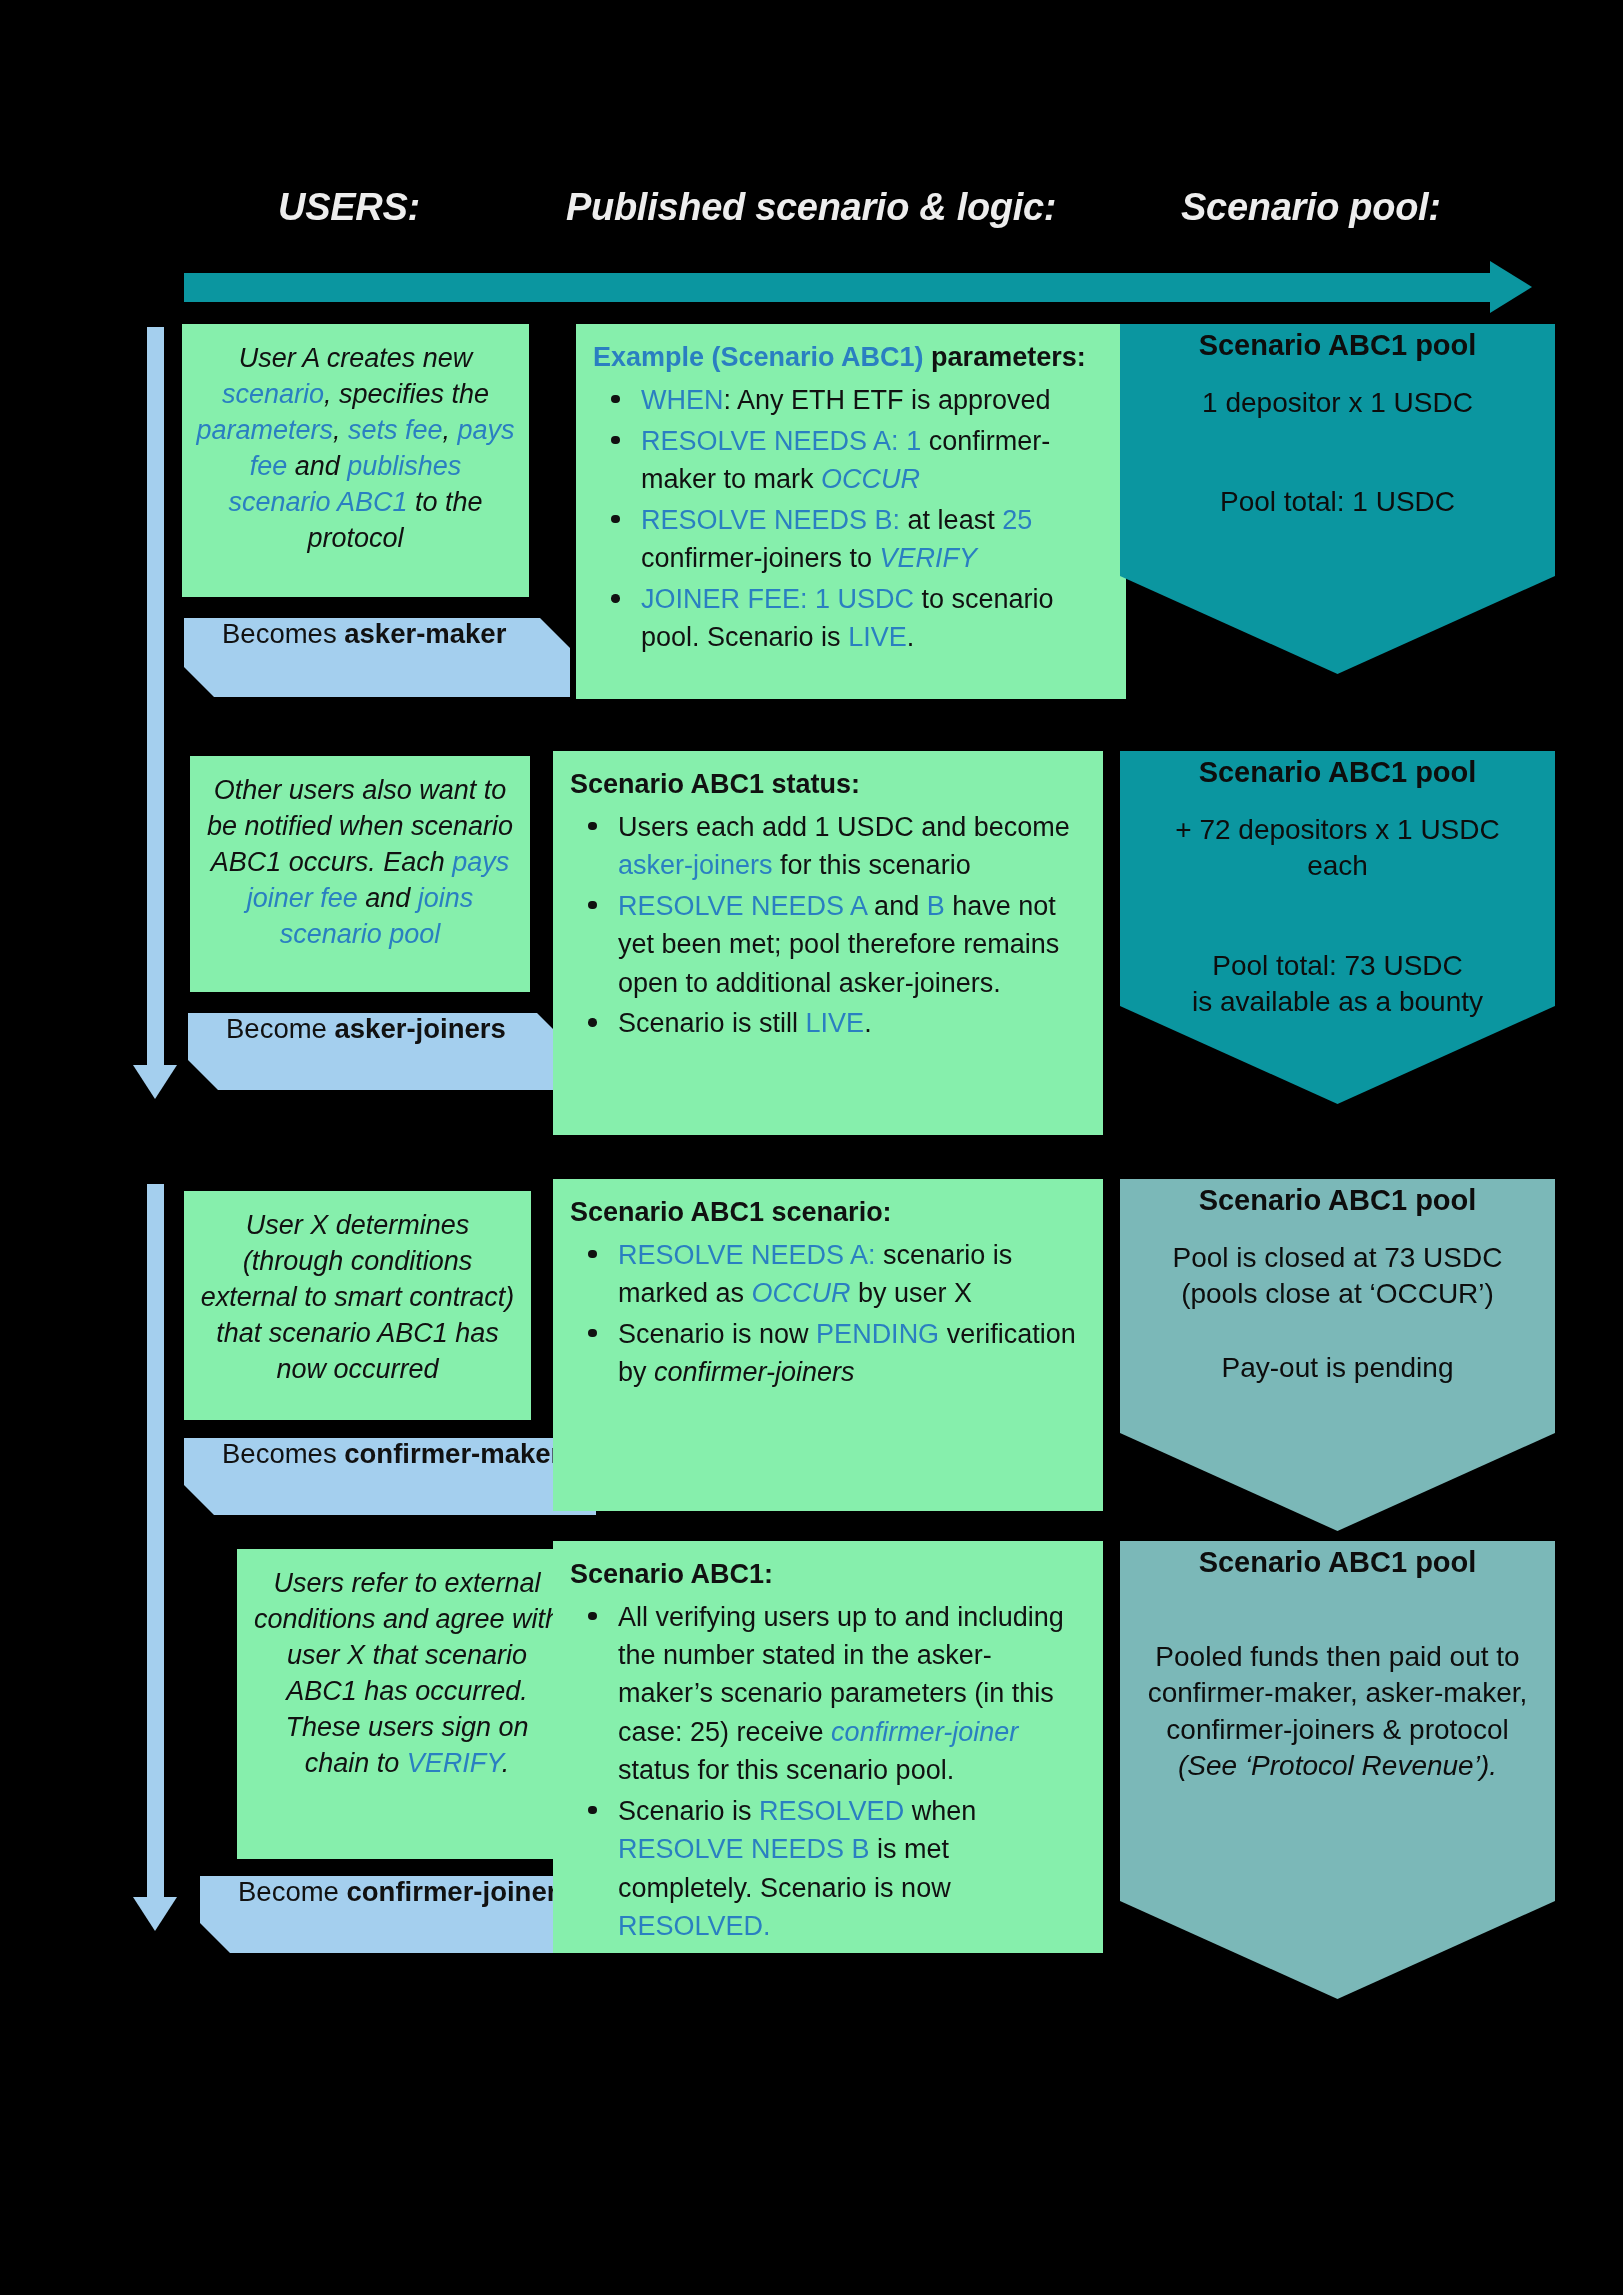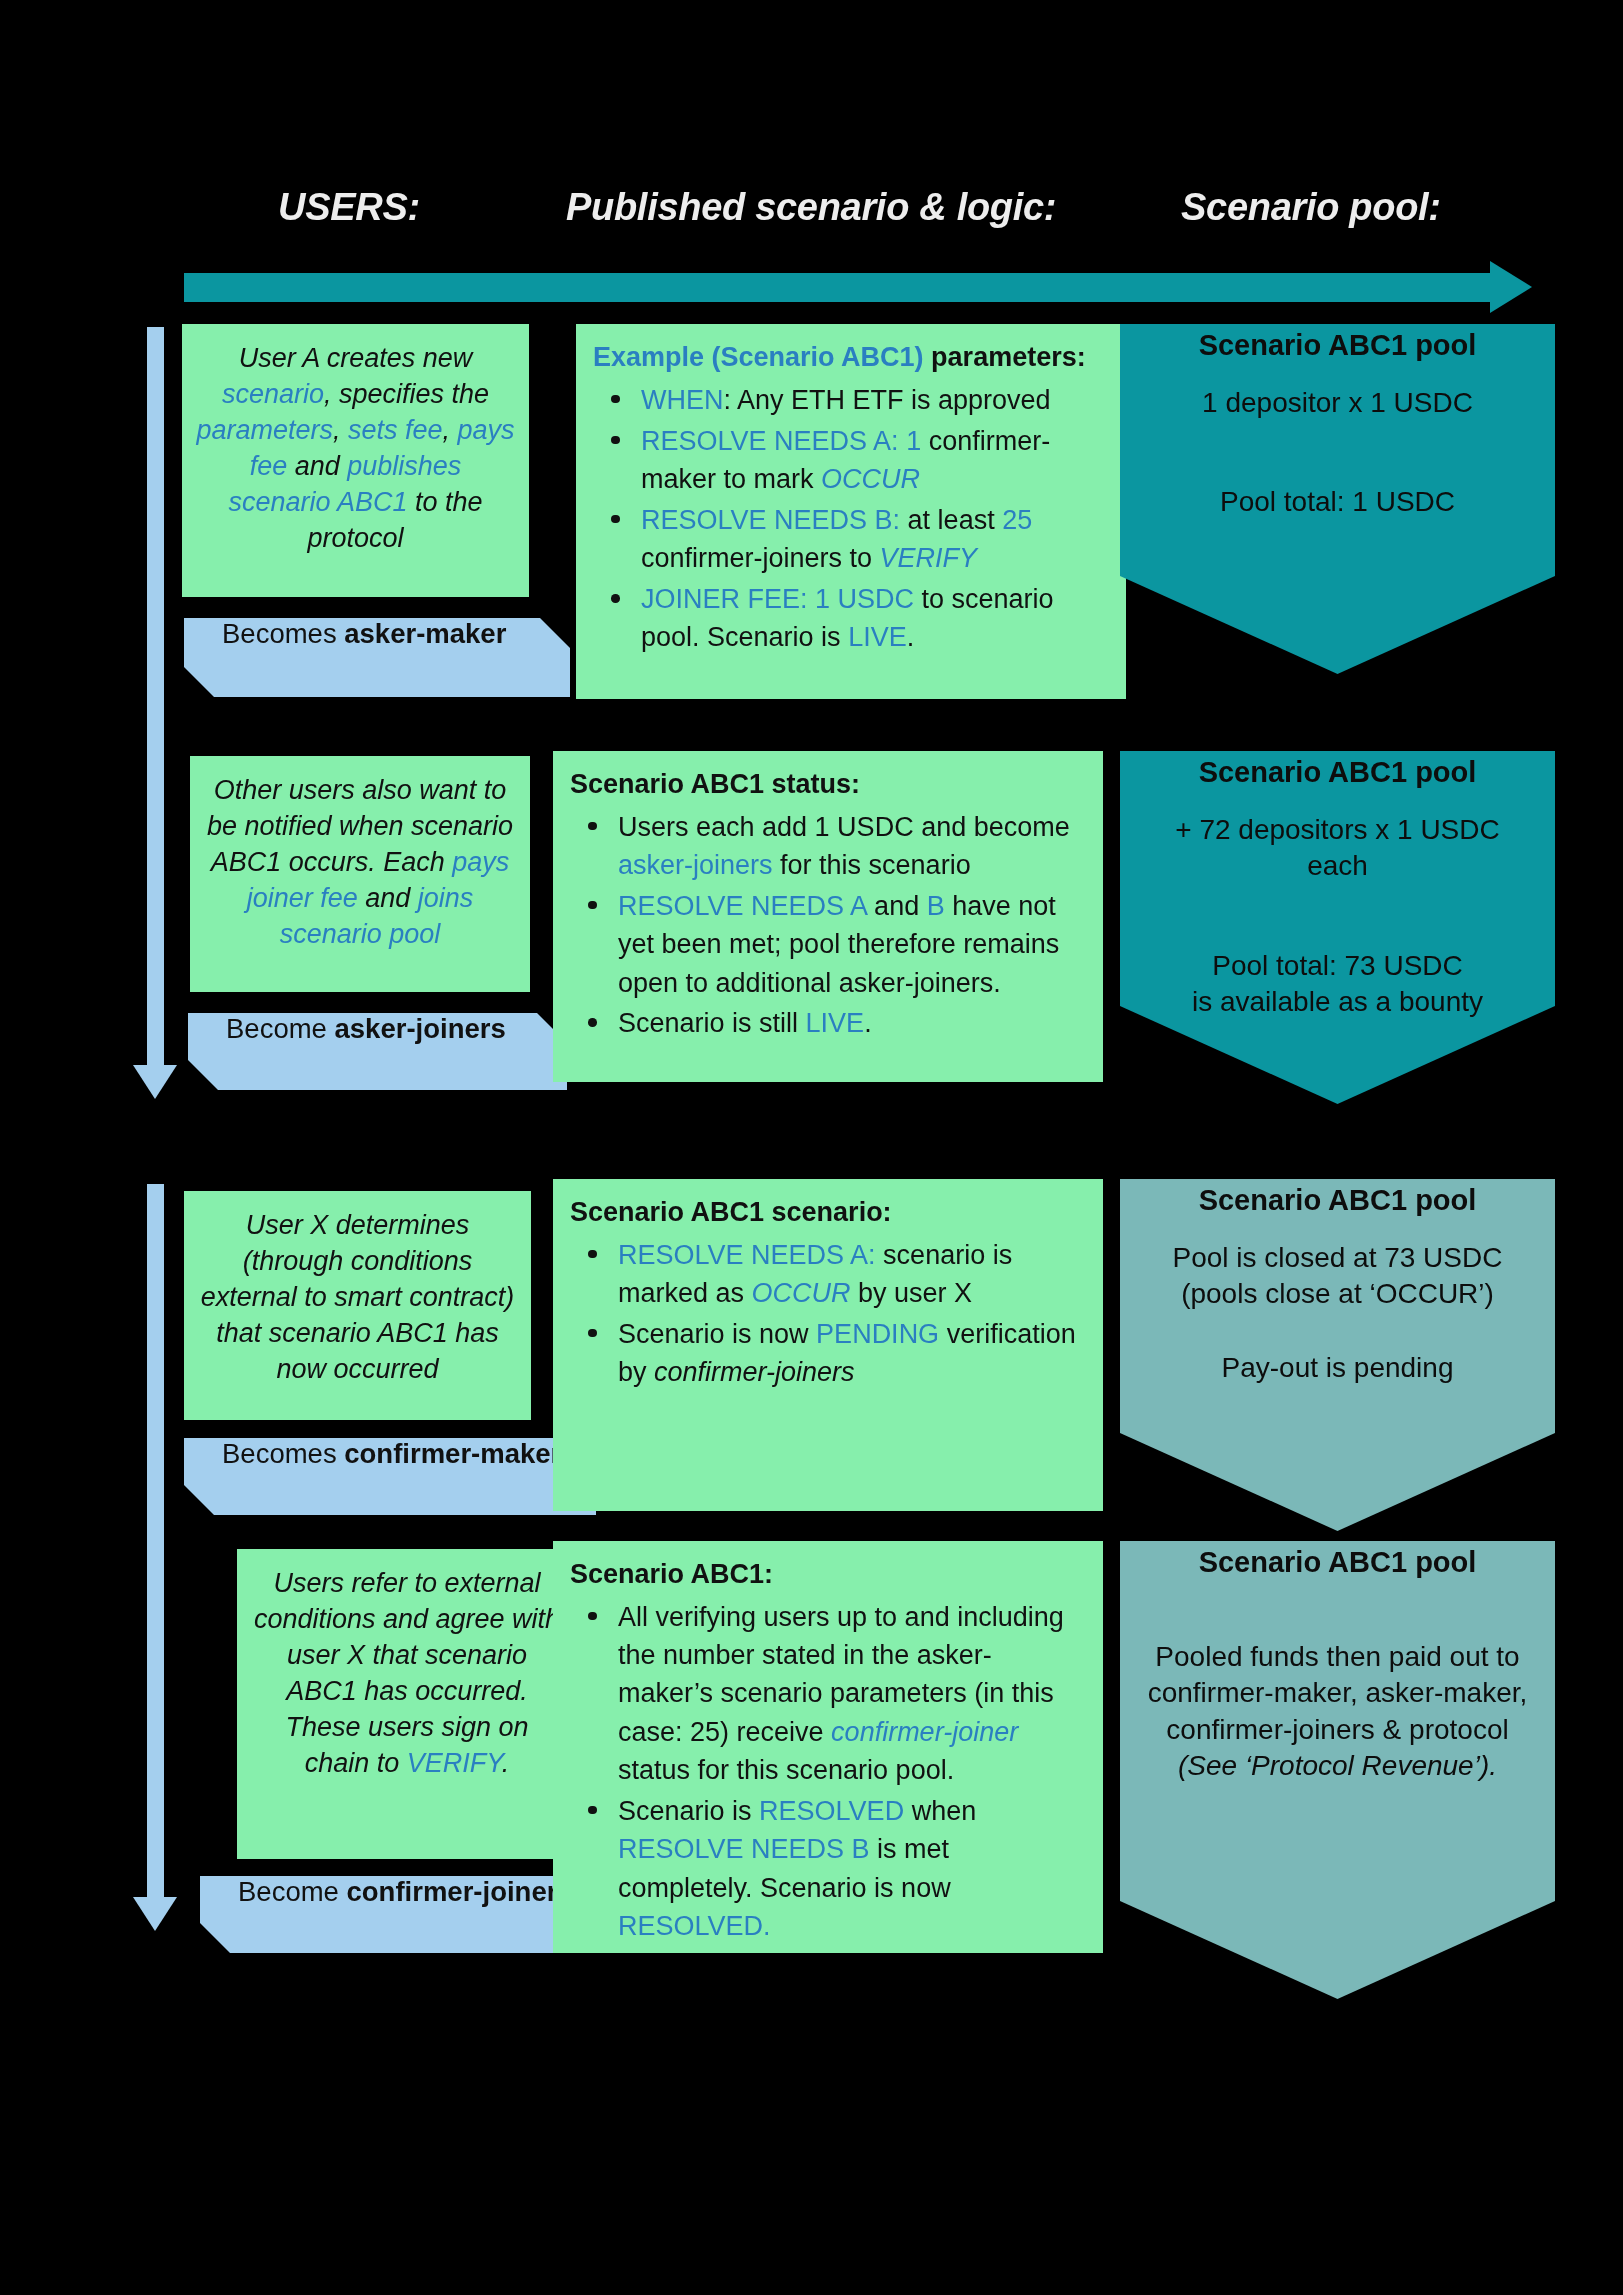--- a/index.html
+++ b/index.html
@@ -128,21 +128,21 @@
   </div>
 
   <div class="card left" style="left:190px;top:756px;width:340px;height:236px;">
     <div><span>Other users also want to be notified when scenario ABC1 occurs. Each </span><span class="b">pays joiner fee</span><span> and </span><span class="b">joins scenario pool</span></div>
   </div>
 
   <div class="role" style="left:188px;top:1013px;width:379px;height:77px;">
     <span><span>Become </span><span class="bold">asker-joiners</span></span>
   </div>
 
-  <div class="card mid" style="left:553px;top:751px;width:550px;height:331px;">
+  <div class="card mid" style="left:553px;top:751px;width:550px;height:384px;">
     <div class="hdr"><span class="bold">Scenario ABC1 status:</span></div>
     <ul>
         <li><span class="bullet"></span><span><span>Users each add 1 USDC and become </span><span class="b">asker-joiners</span><span> for this scenario</span></span></li>
         <li><span class="bullet"></span><span><span class="b">RESOLVE NEEDS A</span><span> and </span><span class="b">B</span><span> have not yet been met; pool therefore remains open to additional asker-joiners.</span></span></li>
         <li><span class="bullet"></span><span><span>Scenario is still </span><span class="b">LIVE</span><span>.</span></span></li>
       </ul>
   </div>
 
   <div class="pool" style="left:1120px;top:751px;width:435px;height:353px;background:#0b96a0;">
     <div class="ptitle">Scenario ABC1 pool</div>

